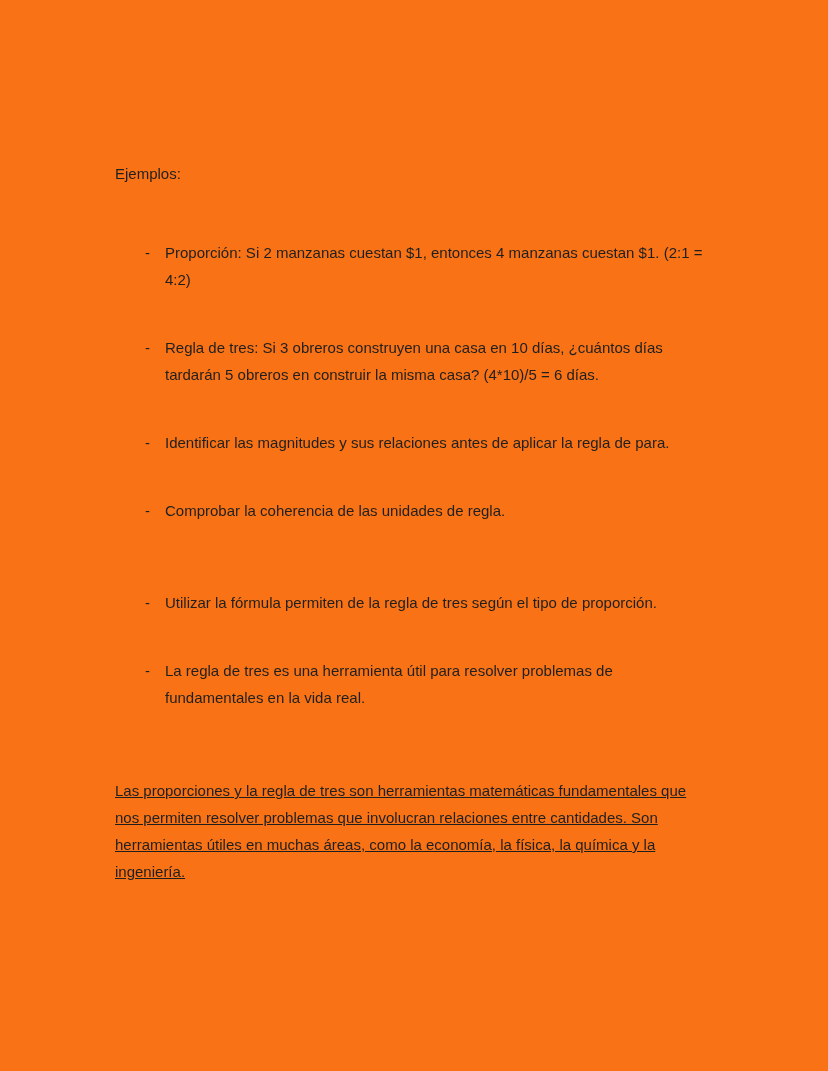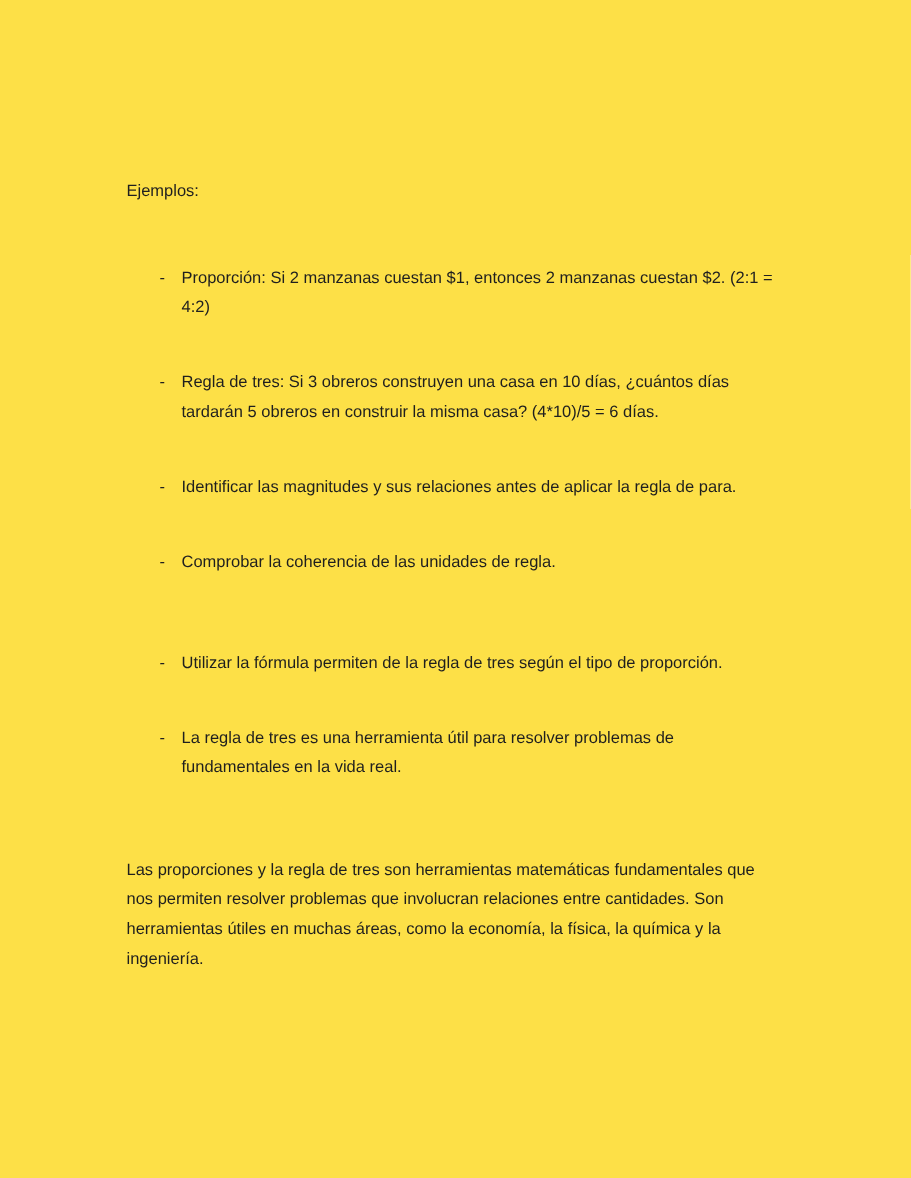--- a/index.html
+++ b/index.html
@@ -5,21 +5,21 @@
   html, body {
     margin: 0;
     padding: 0;
     background: #ffffff;
   }
   .page {
     position: relative;
     width: 828px;
     height: 1071px;
     margin: 0 auto;
-    background: #fde047;
+    background: #f97316;
     box-sizing: border-box;
     padding: 160px 115px 60px 115px;
     font-family: "Liberation Sans", sans-serif;
     font-size: 15px;
     line-height: 27px;
     color: #1f1f1f;
     overflow: hidden;
   }
   .section-heading {
     font-size: 15px;
@@ -47,33 +47,34 @@
     flex: 0 0 20px;
     width: 20px;
   }
   .item-text {
     flex: 1 1 auto;
     max-width: 545px;
   }
   .closing {
     margin: 66px 0 16px 0;
     max-width: 600px;
+    text-decoration: underline;
   }
 </style>
 </head>
 <body>
 
 <div class="page">
 
   <h2 class="section-heading">Ejemplos:</h2>
 
   <div class="list">
     <div class="list-item">
       <span class="marker">-</span>
-      <span class="item-text">Proporción: Si 2 manzanas cuestan $1, entonces 2 manzanas cuestan $2. (2:1 = 4:2)</span>
+      <span class="item-text">Proporción: Si 2 manzanas cuestan $1, entonces 4 manzanas cuestan $1. (2:1 = 4:2)</span>
     </div>
     <div class="list-item">
       <span class="marker">-</span>
       <span class="item-text">Regla de tres: Si 3 obreros construyen una casa en 10 días, ¿cuántos días tardarán 5 obreros en construir la misma casa? (4*10)/5 = 6 días.</span>
     </div>
   </div>
 
 
   <div class="list">
     <div class="list-item">

